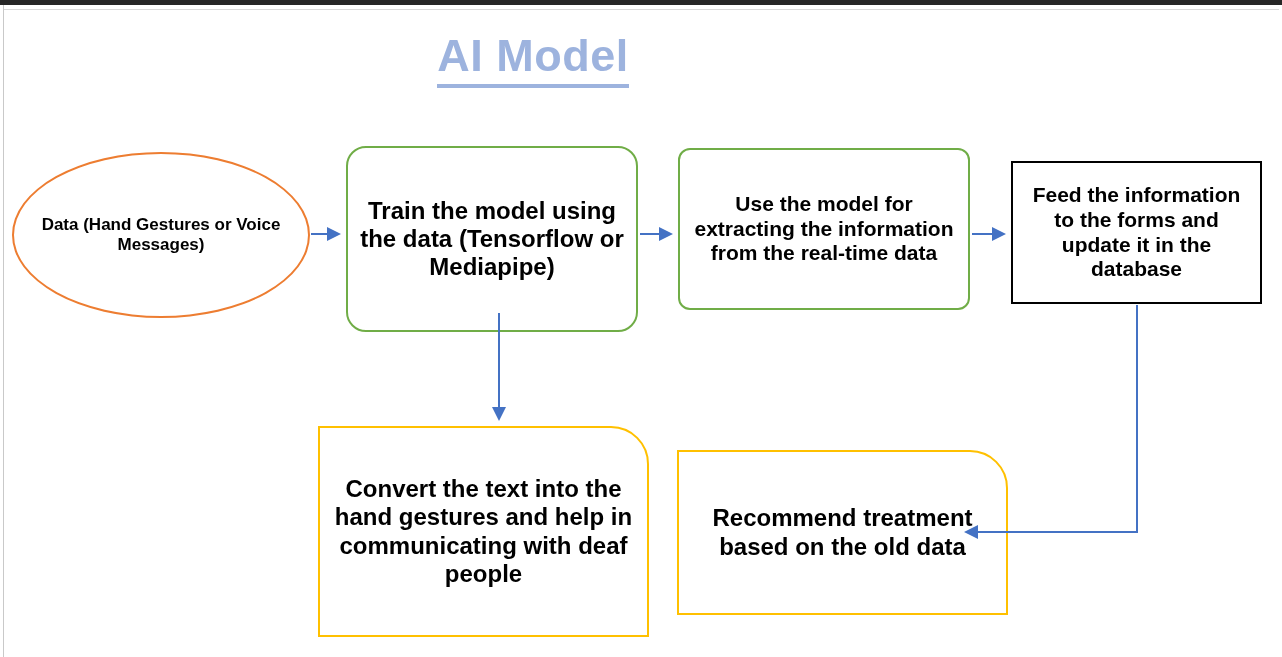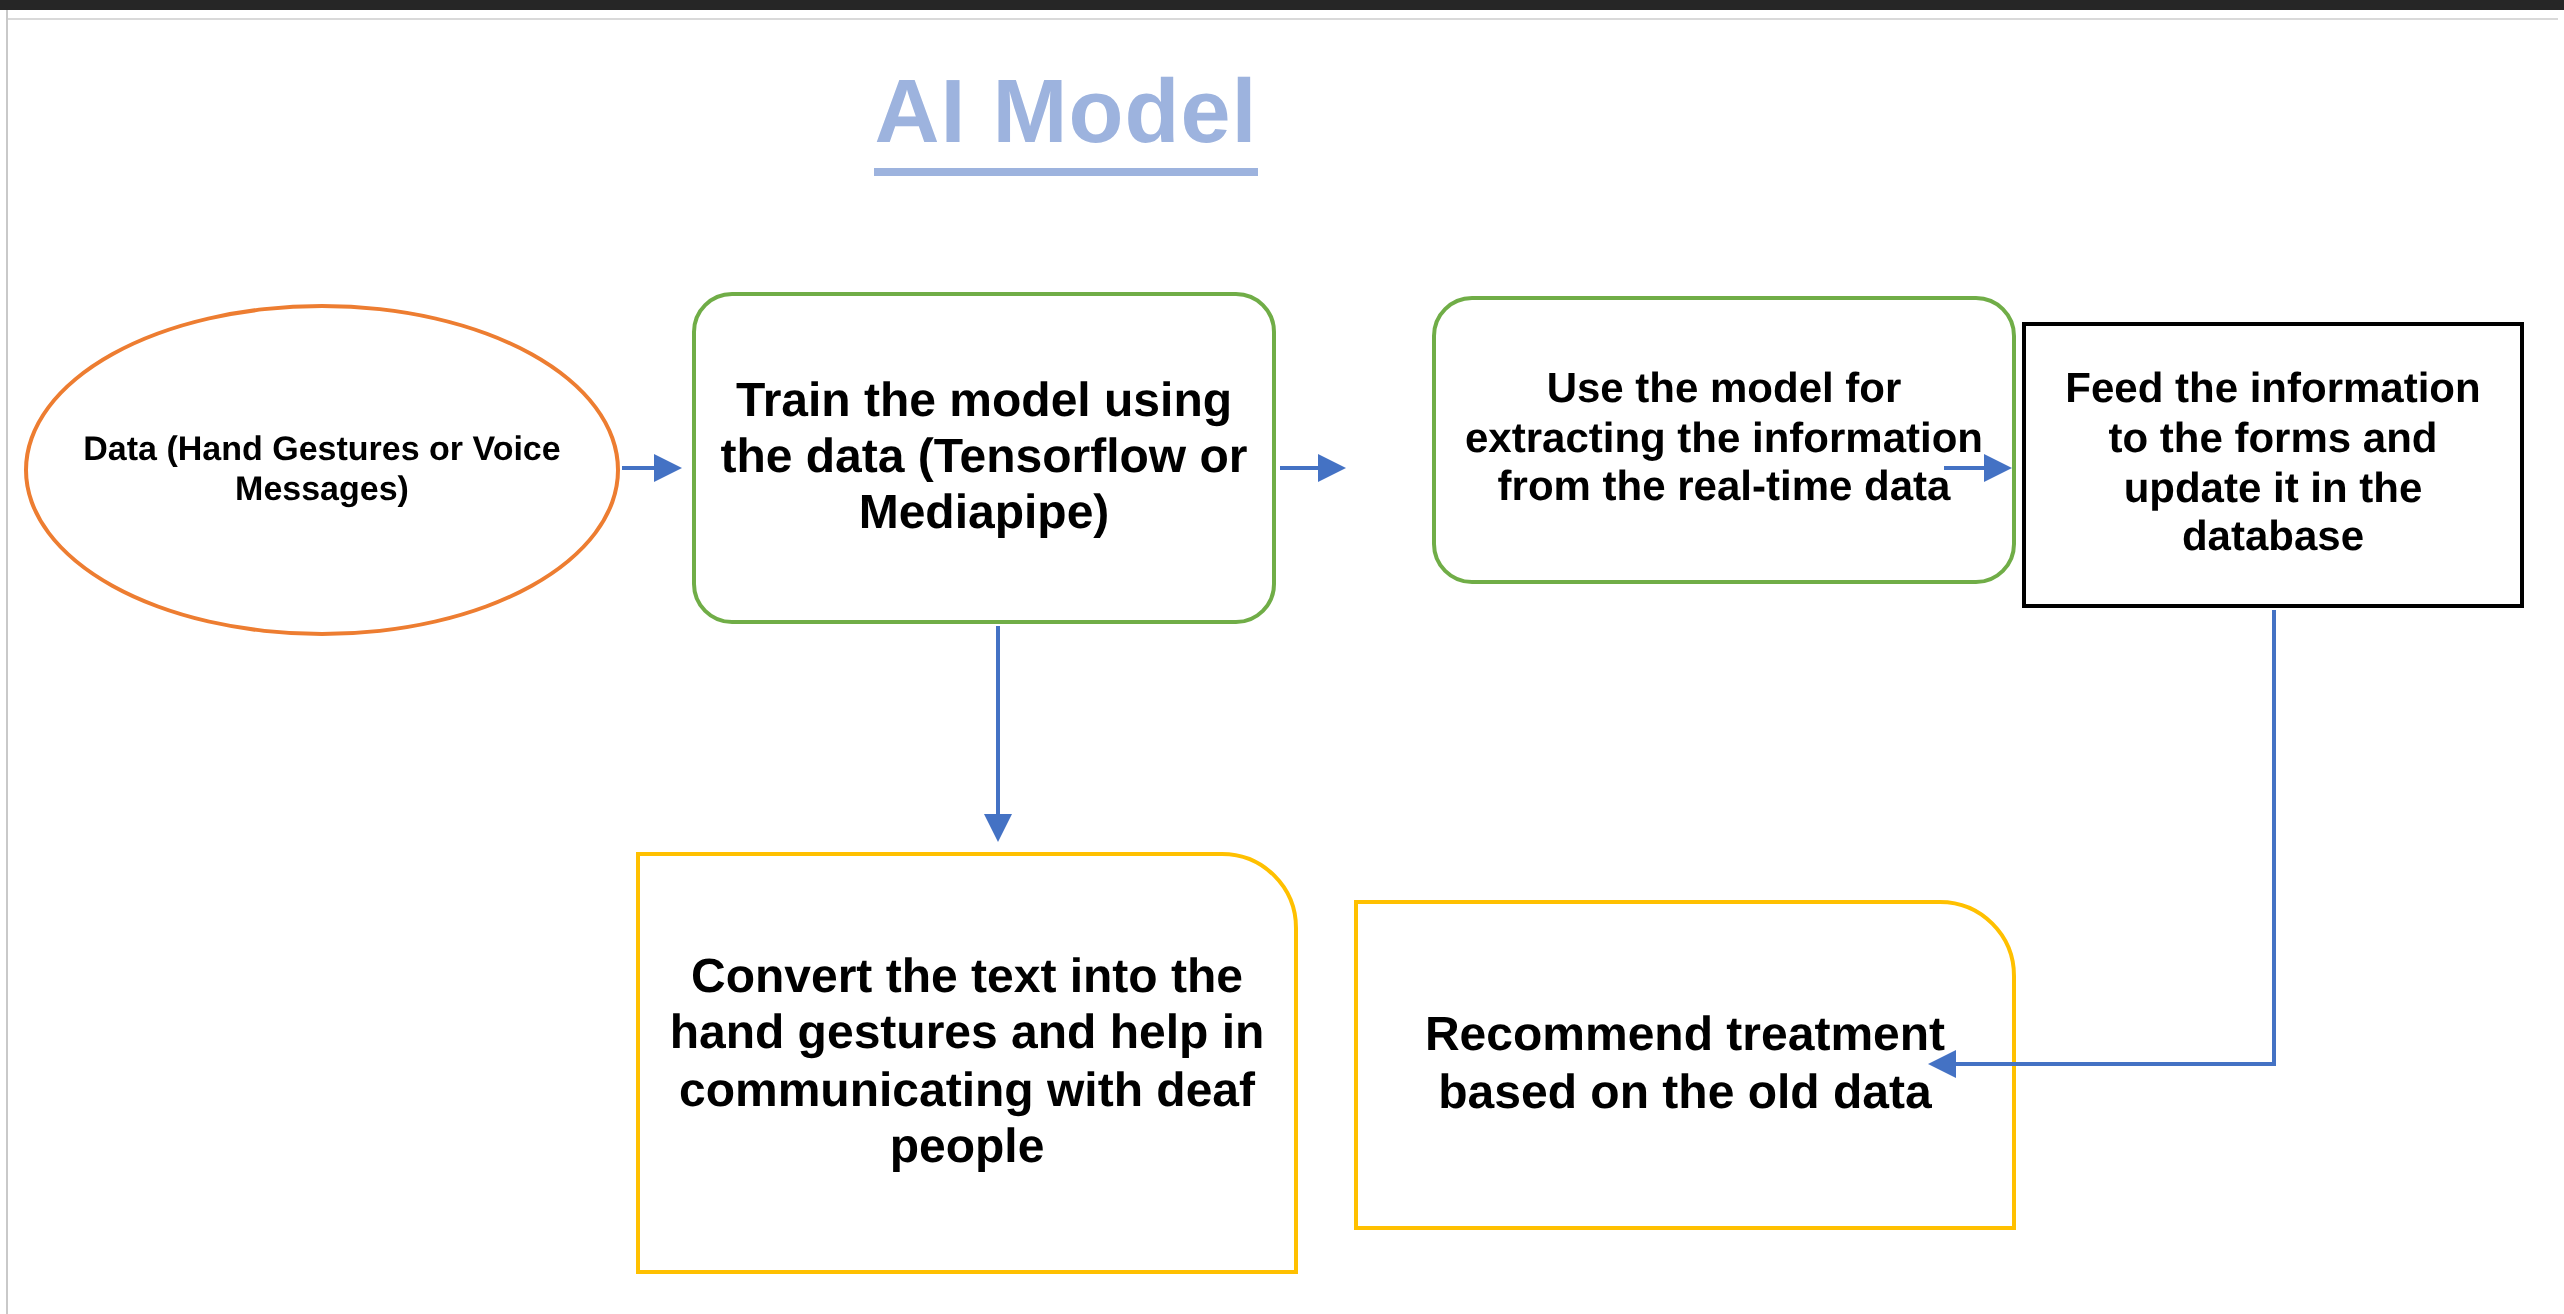--- a/index.html
+++ b/index.html
@@ -118,25 +118,25 @@
   <div class="frame-left"></div>
 
   <div class="title">
     <span>AI Model</span>
   </div>
 
   <div class="node ellipse" style="left:12px; top:152px; width:298px; height:166px;">
     <span>Data (Hand Gestures or Voice Messages)</span>
   </div>
 
-  <div class="node green-box" style="left:346px; top:146px; width:292px; height:166px;">
+  <div class="node green-box" style="left:346px; top:146px; width:292px; height:186px;">
     <span>Train the model using the data (Tensorflow or Mediapipe)</span>
   </div>
 
-  <div class="node green-box small" style="left:716px; top:148px; width:292px; height:144px;">
+  <div class="node green-box small" style="left:678px; top:148px; width:292px; height:162px;border-radius:12px;">
     <span>Use the model for extracting the information from the real-time data</span>
   </div>
 
   <div class="node black-box" style="left:1011px; top:161px; width:251px; height:143px;">
     <span>Feed the information to the forms and update it in the database</span>
   </div>
 
   <div class="node gold-box" style="left:318px; top:426px; width:331px; height:211px;">
     <span>Convert the text into the hand gestures and help in communicating with deaf people</span>
   </div>

